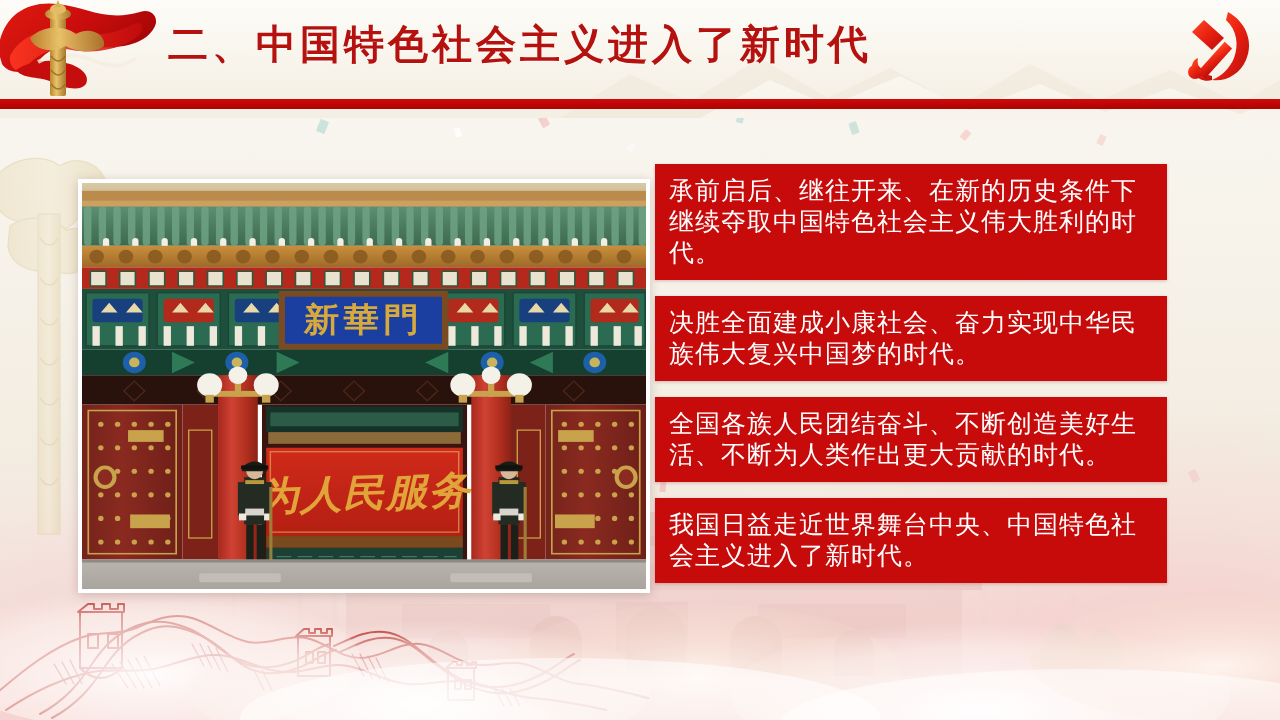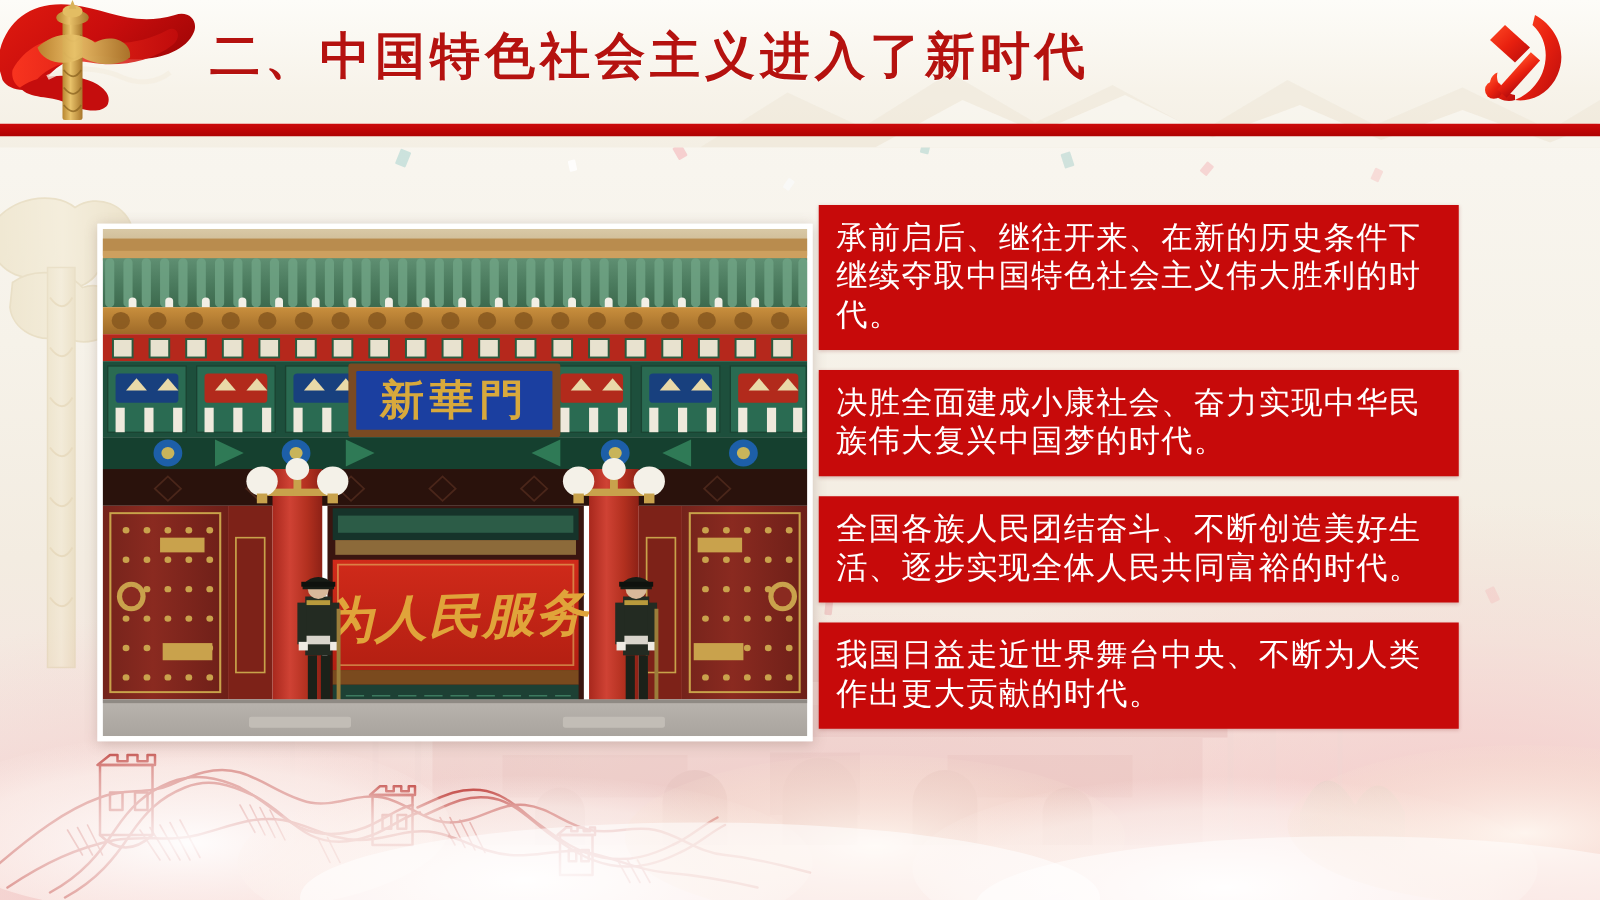--- a/index.html
+++ b/index.html
@@ -782,17 +782,17 @@
           <rect x="42" y="34" width="10" height="40" transform="rotate(42 47 54)"></rect>
         </g>
       </svg>
     </div>
   </div>
   <div id="header-rule"></div>
 
   <div id="panel-list">
     <div class="panel">承前启后、继往开来、在新的历史条件下继续夺取中国特色社会主义伟大胜利的时代。</div>
     <div class="panel">决胜全面建成小康社会、奋力实现中华民族伟大复兴中国梦的时代。</div>
-    <div class="panel">全国各族人民团结奋斗、不断创造美好生活、逐步实现全体人民共同富裕的时代。</div>
-    <div class="panel">我国日益走近世界舞台中央、不断为人类作出更大贡献的时代。</div>
+    <div class="panel">全国各族人民团结奋斗、不断创造美好生活、不断为人类作出更大贡献的时代。</div>
+    <div class="panel">我国日益走近世界舞台中央、中国特色社会主义进入了新时代。</div>
   </div>
 
 </div>
 
 </body></html>

